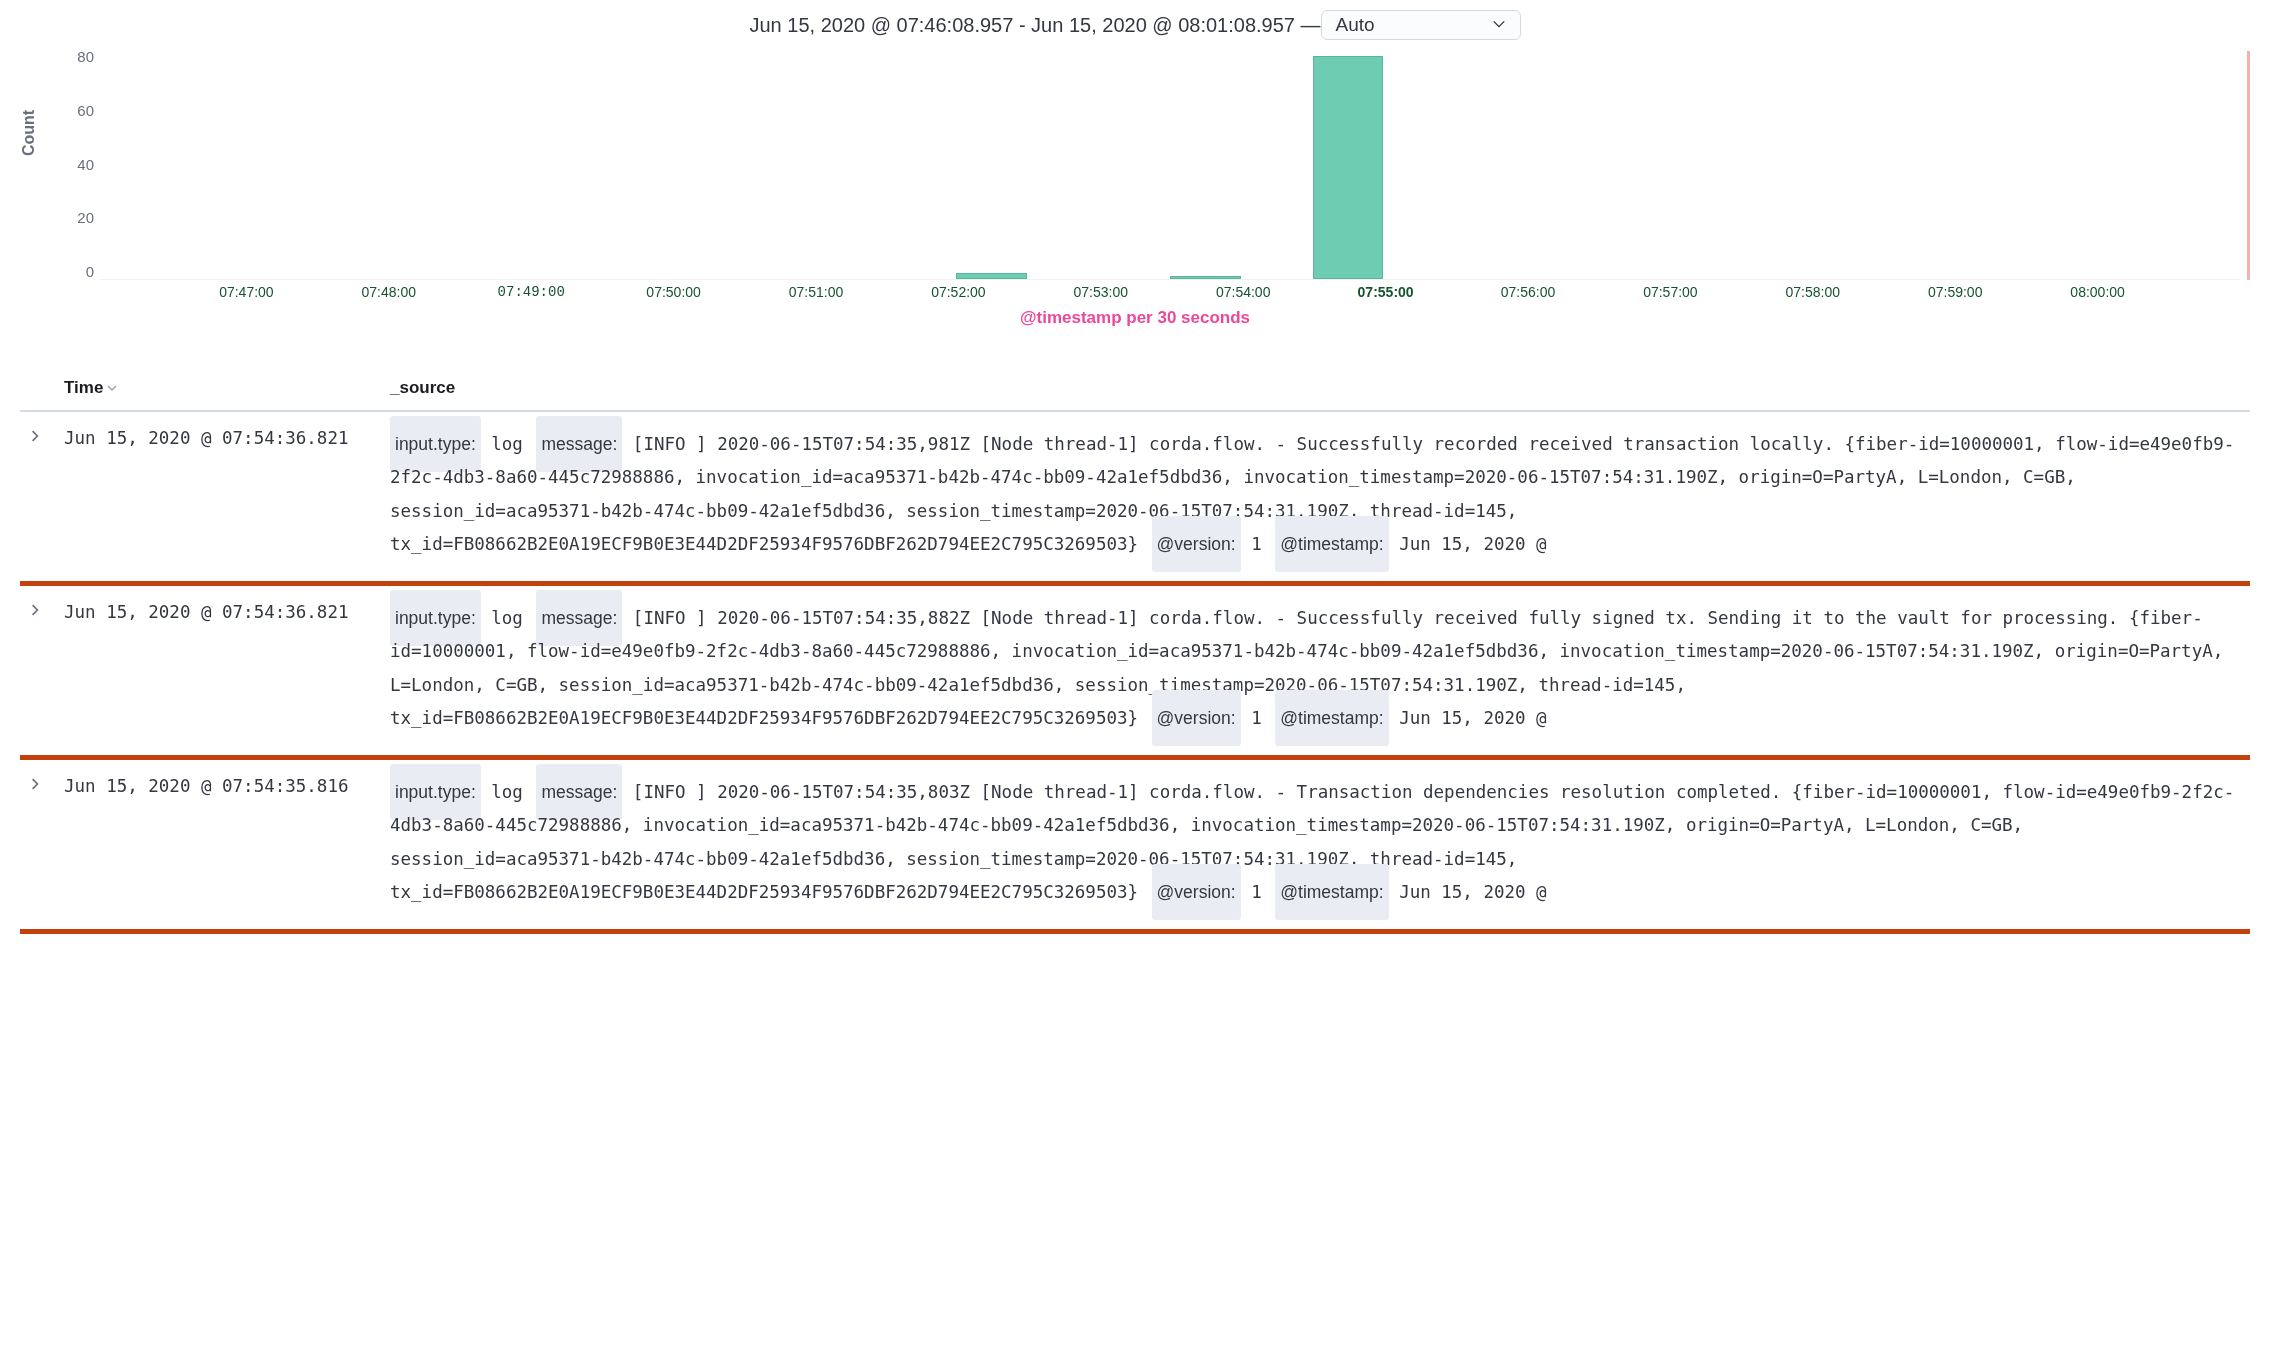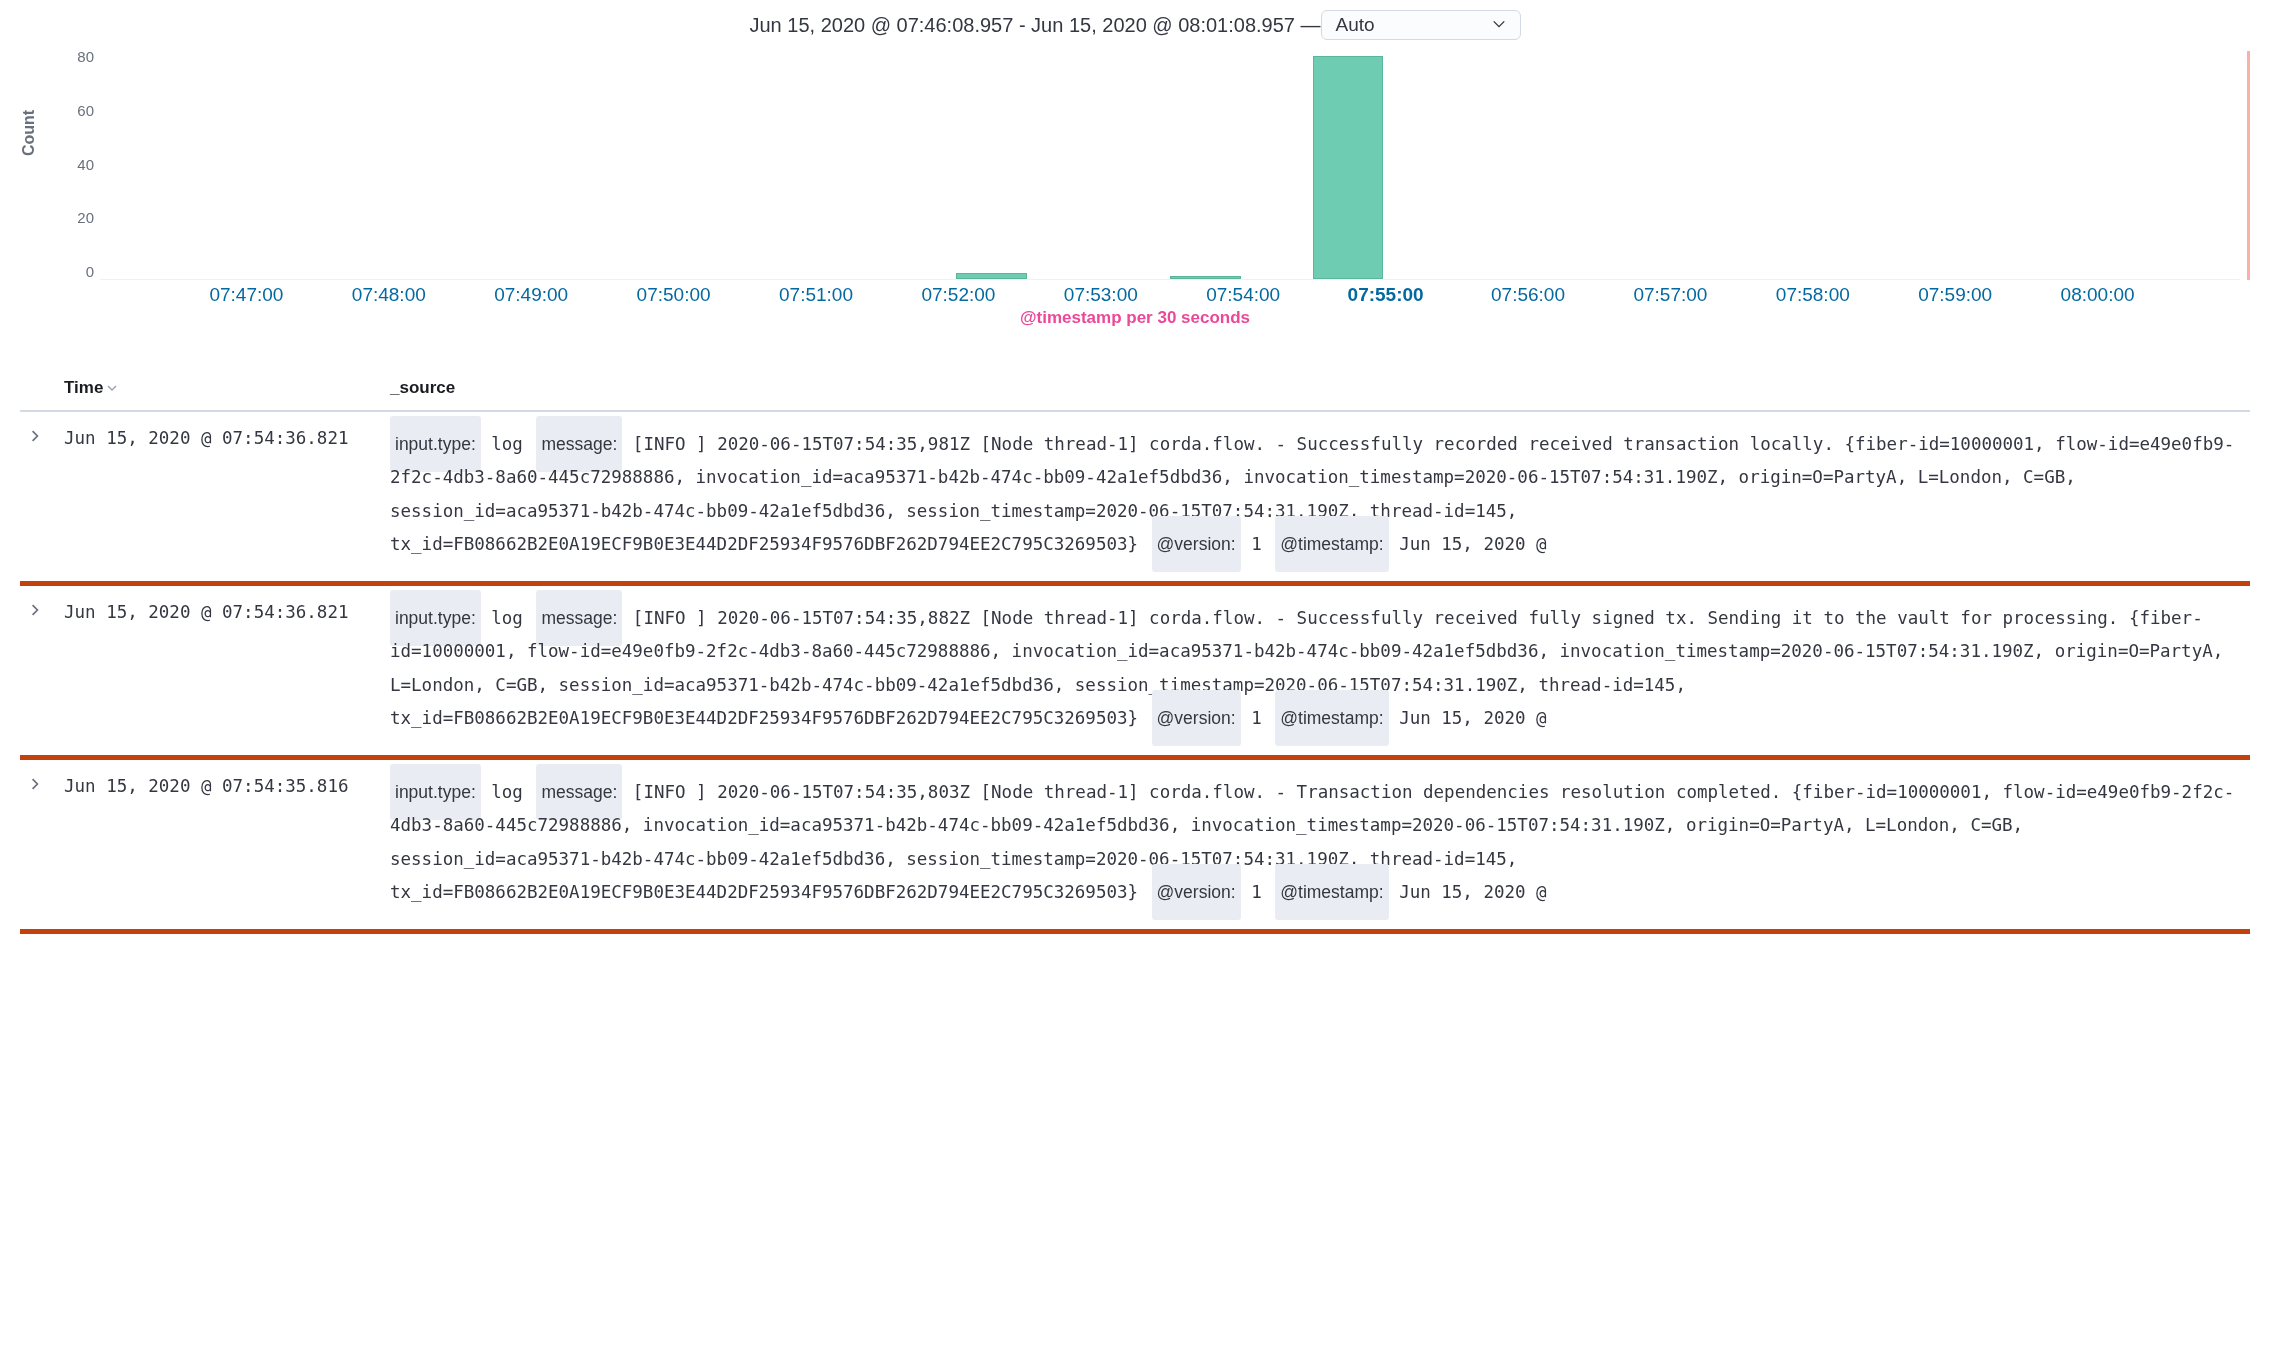--- a/index.html
+++ b/index.html
@@ -90,22 +90,22 @@
     width: 100%;
     background: #6dccb1;
     border: 1px solid #5ab59b;
   }
   .xaxis {
     position: absolute;
     left: 84px;
     right: 10px;
     bottom: 24px;
     display: flex;
-    font-size: 19px;
-    color: #0369a1;
+    font-size: 14px;
+    color: #14532d;
     height: 20px;
   }
   .xtick {
     position: absolute;
     transform: translateX(-50%);
     white-space: nowrap;
   }
   .xlabel {
     position: absolute;
     left: 0; right: 0; bottom: 0;
@@ -241,21 +241,21 @@
         <div class="slot"></div>
         <div class="slot"></div>
         <div class="slot"></div>
         <div class="slot"></div>
       </div>
   </div>
   <div class="edge-marker"></div>
   <div class="xaxis" id="xaxis">
       <span class="xtick" style="left: 6.66667%;">07:47:00</span>
       <span class="xtick" style="left: 13.3333%;">07:48:00</span>
-      <span class="xtick" style="left: 20%;">07:49:00</span>
+      <span class="xtick" style="left: 20%; font-family: Liberation Mono, monospace;">07:49:00</span>
       <span class="xtick" style="left: 26.6667%;">07:50:00</span>
       <span class="xtick" style="left: 33.3333%;">07:51:00</span>
       <span class="xtick" style="left: 40%;">07:52:00</span>
       <span class="xtick" style="left: 46.6667%;">07:53:00</span>
       <span class="xtick" style="left: 53.3333%;">07:54:00</span>
       <span class="xtick" style="left: 60%; font-weight: bold;">07:55:00</span>
       <span class="xtick" style="left: 66.6667%;">07:56:00</span>
       <span class="xtick" style="left: 73.3333%;">07:57:00</span>
       <span class="xtick" style="left: 80%;">07:58:00</span>
       <span class="xtick" style="left: 86.6667%;">07:59:00</span>

